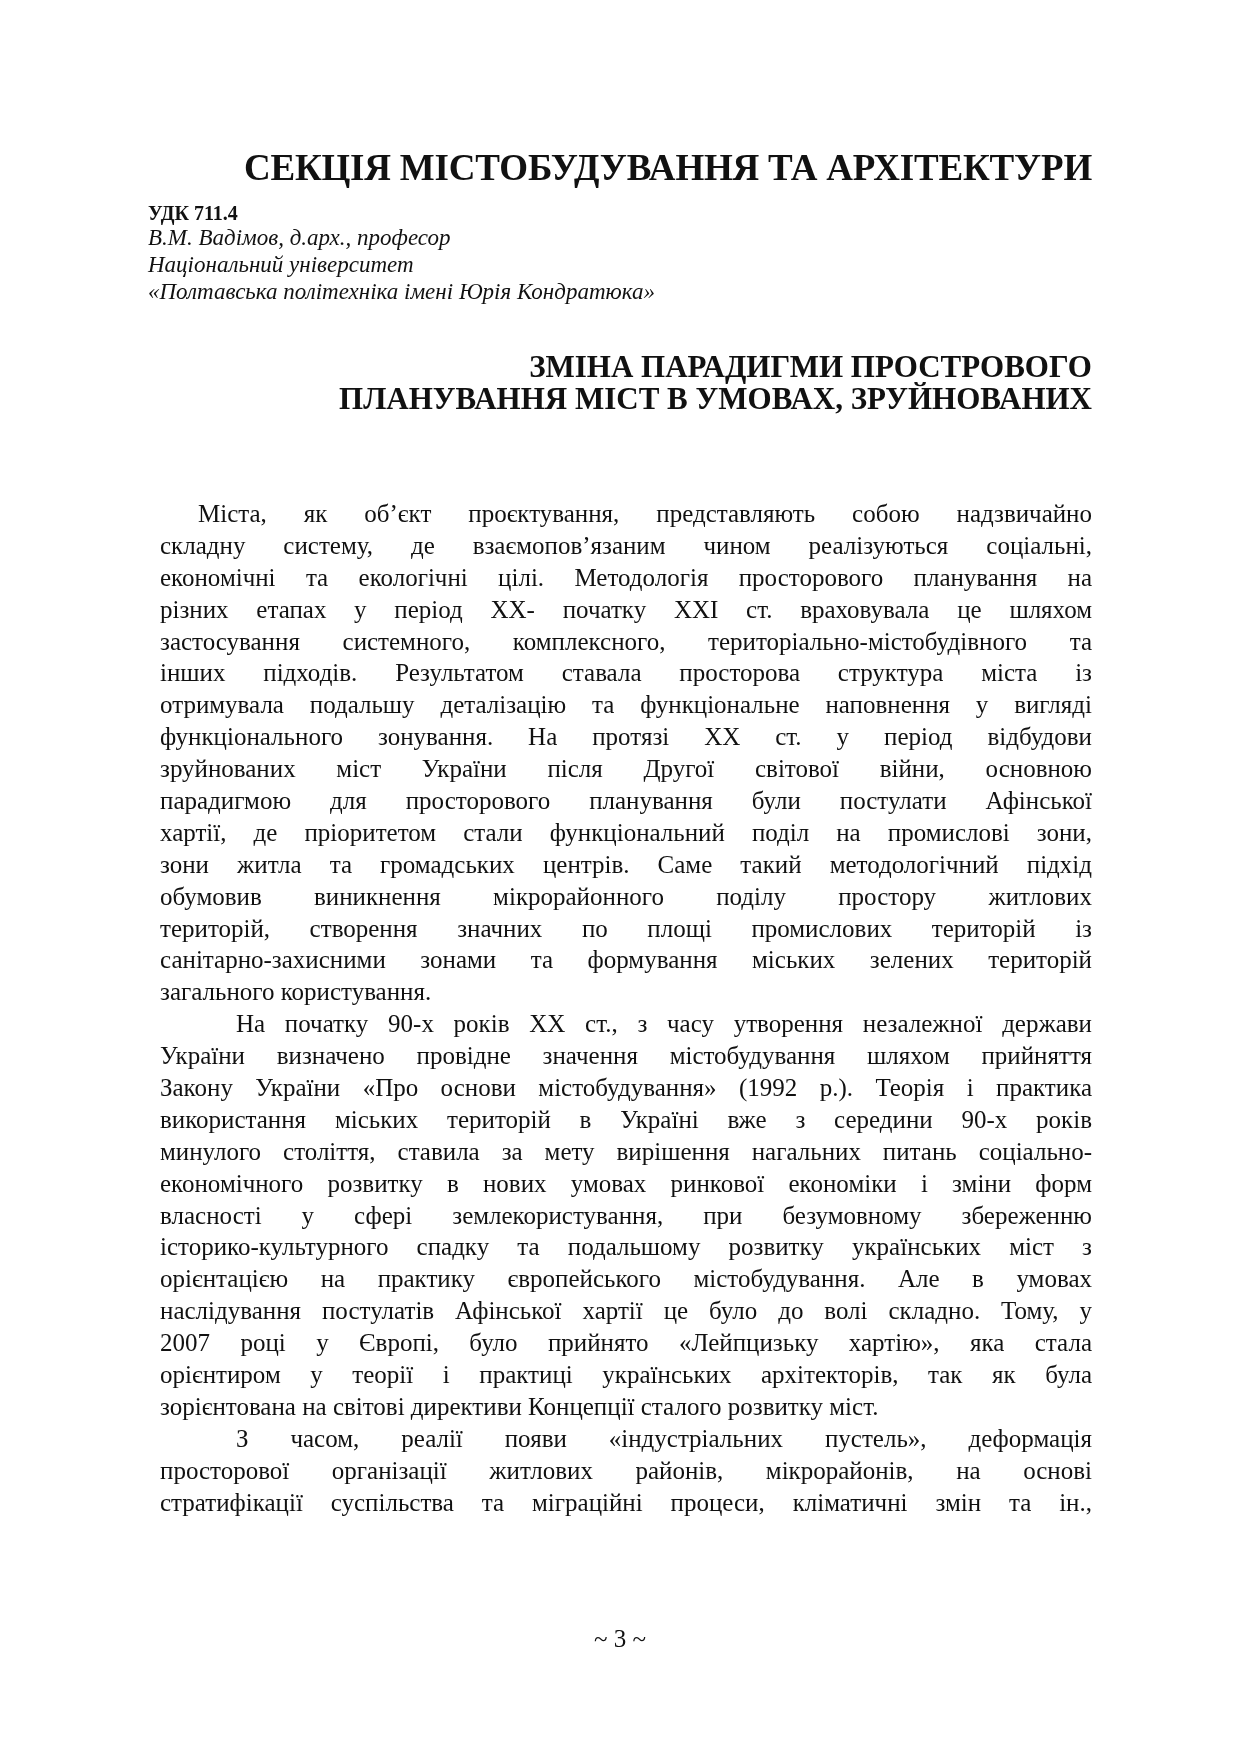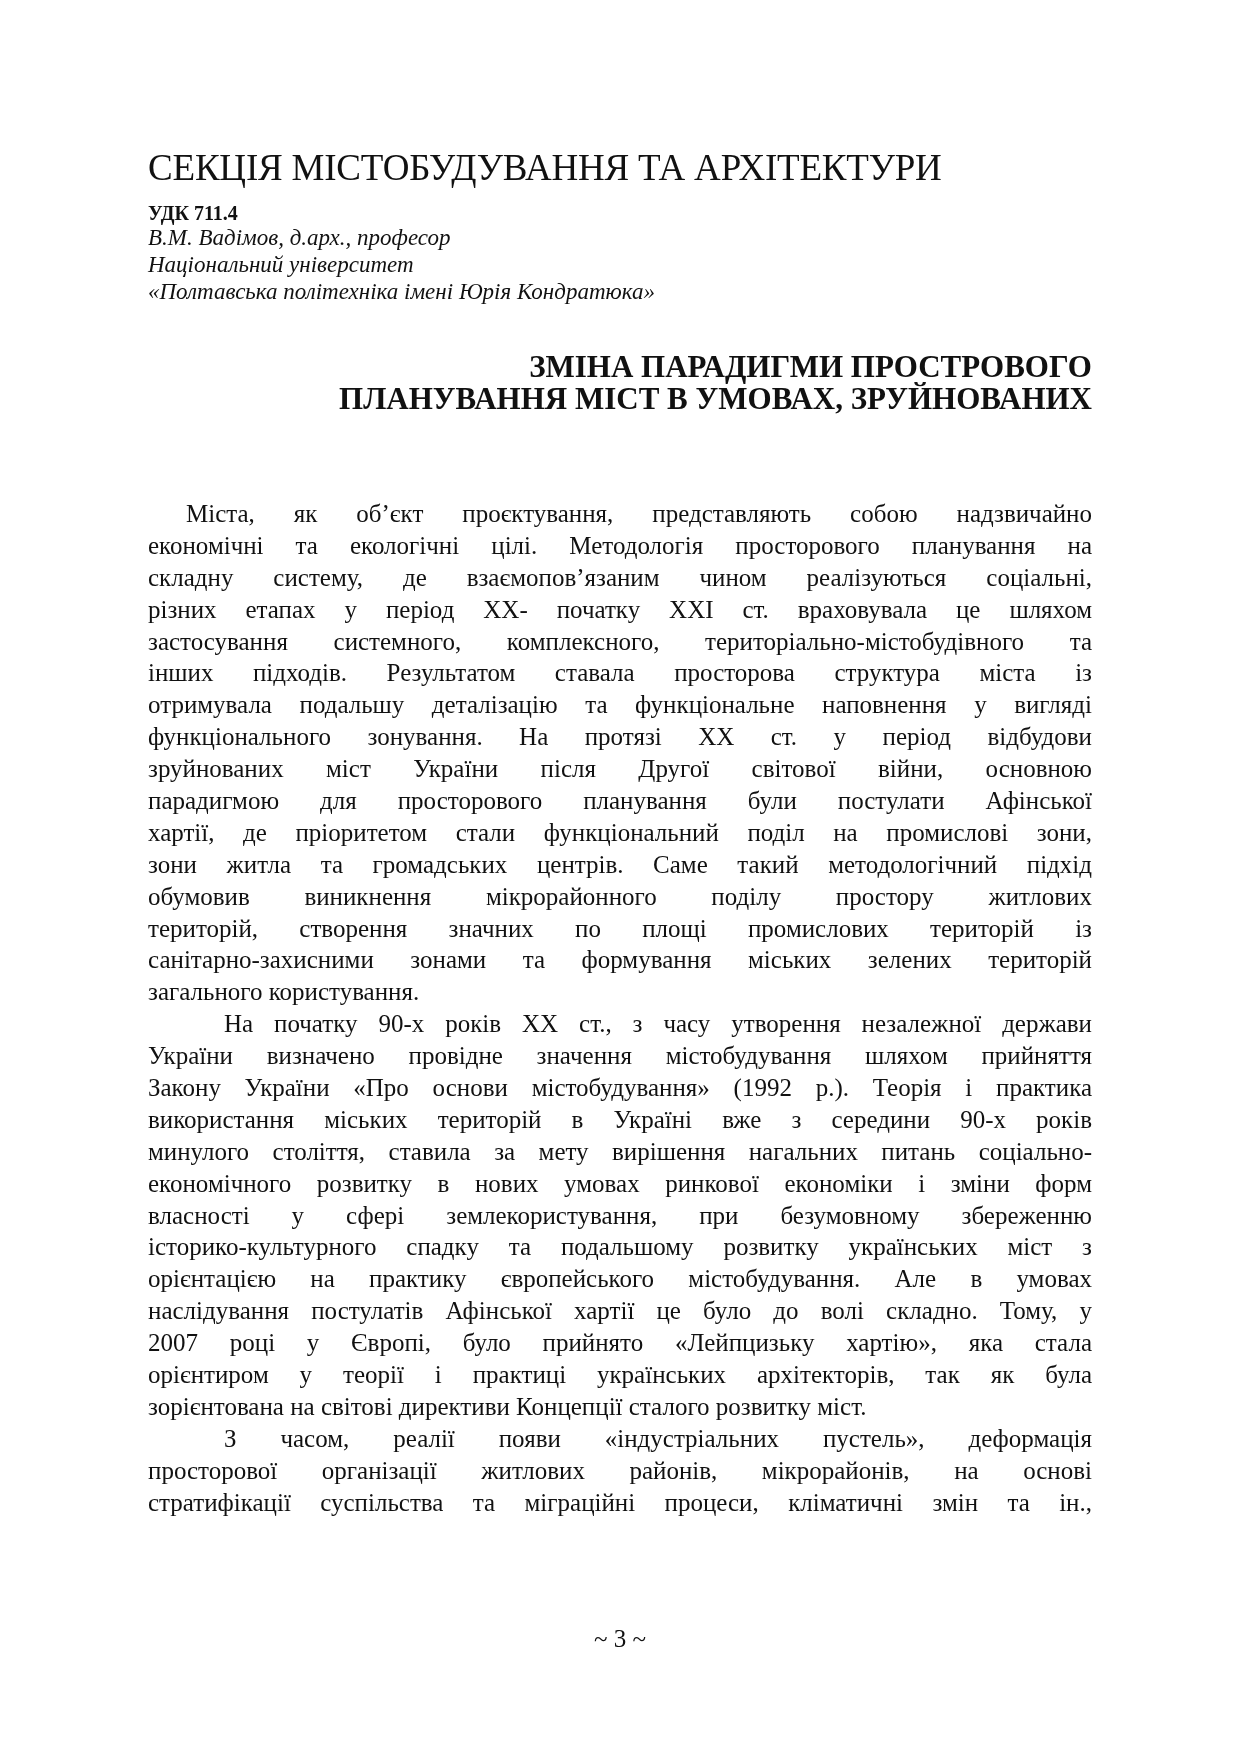--- a/index.html
+++ b/index.html
@@ -1,25 +1,25 @@
 <!DOCTYPE html>
 <html><head>
 <meta charset="utf-8">
 <style>
   html, body { margin: 0; padding: 0; background: #ffffff; }
   body { width: 1240px; height: 1754px; position: relative; overflow: hidden; color: #111; font-family: "Liberation Serif", "DejaVu Serif", serif; }
   .page { position: absolute; left: 0; top: 0; width: 1240px; height: 1754px; background: #fff; }
-  .section-heading { position: absolute; left: 148px; width: 944px; top: 146px; text-align: left; font-weight: normal; font-size: 37px; line-height: 44px; letter-spacing: -0.2px; }
+  .section-heading { position: absolute; left: 148px; width: 944px; top: 146px; text-align: right; font-weight: bold; font-size: 37px; line-height: 44px; letter-spacing: -0.2px; }
   .udk { position: absolute; left: 148px; top: 199px; font-weight: bold; font-size: 20px; line-height: 28px; }
   .author-block { position: absolute; left: 148px; width: 944px; top: 224px; text-align: left; font-style: italic; font-size: 23px; line-height: 27px; }
   .author-block div { height: 27px; }
   .title { position: absolute; left: 148px; width: 944px; top: 351px; text-align: right; font-weight: bold; font-size: 31px; line-height: 31.5px; }
   .title div { height: 31.5px; }
   .body-text { position: absolute; left: 148px; width: 944px; top: 498px; font-size: 25px; line-height: 31.9px; }
-  .line { display: block; height: 31.9px; white-space: nowrap; text-align: justify; text-align-last: justify; overflow: visible; }
+  .line { display: block; height: 31.9px; white-space: nowrap; text-align: justify; text-align-last: justify; overflow: visible; margin-left: 12px; }
   .line.last { text-align-last: left; }
   .indent1 { padding-left: 38px; }
   .indent2 { padding-left: 76px; }
   .page-number { position: absolute; left: 148px; width: 944px; top: 1624px; text-align: center; font-size: 25px; line-height: 30px; }
 </style>
 </head>
 <body>
 
 <div class="page">
 
@@ -34,22 +34,22 @@
   </div>
 
   <div class="title">
     <div>ЗМІНА ПАРАДИГМИ ПРОСТРОВОГО</div>
     <div>ПЛАНУВАННЯ МІСТ В УМОВАХ, ЗРУЙНОВАНИХ</div>
   </div>
 
   <div class="body-text">
     <div>
       <span class="line indent1">Міста, як об’єкт проєктування, представляють собою надзвичайно</span>
+      <span class="line">складну систему, де взаємопов’язаним чином реалізуються соціальні,</span>
       <span class="line">економічні та екологічні цілі. Методологія просторового планування на</span>
-      <span class="line">складну систему, де взаємопов’язаним чином реалізуються соціальні,</span>
       <span class="line">різних етапах у період XX- початку XXI ст. враховувала це шляхом</span>
       <span class="line">застосування системного, комплексного, територіально-містобудівного та</span>
       <span class="line">інших підходів. Результатом ставала просторова структура міста із</span>
       <span class="line">отримувала подальшу деталізацію та функціональне наповнення у вигляді</span>
       <span class="line">функціонального зонування. На протязі XX ст. у період відбудови</span>
       <span class="line">зруйнованих міст України після Другої світової війни, основною</span>
       <span class="line">парадигмою для просторового планування були постулати Афінської</span>
       <span class="line">хартії, де пріоритетом стали функціональний поділ на промислові зони,</span>
       <span class="line">зони житла та громадських центрів. Саме такий методологічний підхід</span>
       <span class="line">обумовив виникнення мікрорайонного поділу простору житлових</span>

